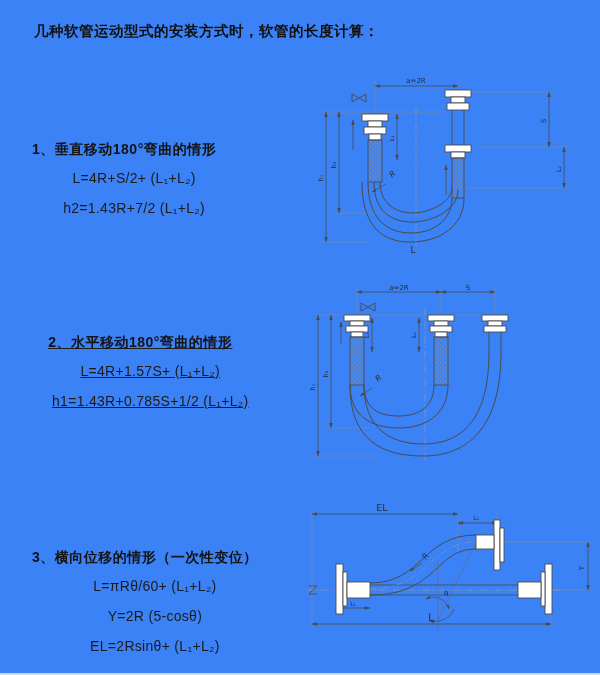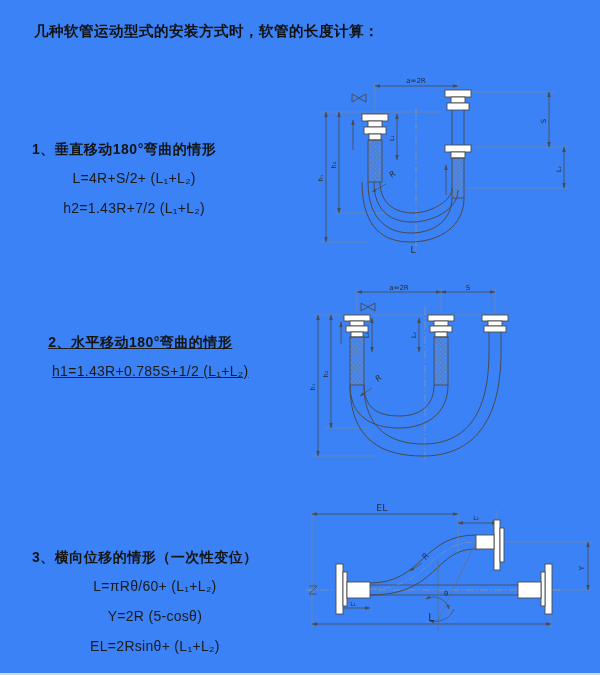--- a/index.html
+++ b/index.html
@@ -36,20 +36,21 @@
     <div class="heading">1、垂直移动180°弯曲的情形</div>
     <div class="formulas">
       <div class="formula">L=4R+S/2+ (L₁+L₂)</div>
       <div class="formula">h2=1.43R+7/2 (L₁+L₂)</div>
     </div>
   </div>
 
   <div class="section" id="sec2">
     <div class="heading">2、水平移动180°弯曲的情形</div>
     <div class="formulas">
+      <div class="formula">L=4R+1.57S+ (L₁+L₂)</div>
       <div class="formula">h1=1.43R+0.785S+1/2 (L₁+L₂)</div>
     </div>
   </div>
 
   <div class="section" id="sec3">
     <div class="heading">3、横向位移的情形（一次性变位）</div>
     <div class="formulas">
       <div class="formula">L=πRθ/60+ (L₁+L₂)</div>
       <div class="formula">Y=2R (5-cosθ)</div>
       <div class="formula">EL=2Rsinθ+ (L₁+L₂)</div>

